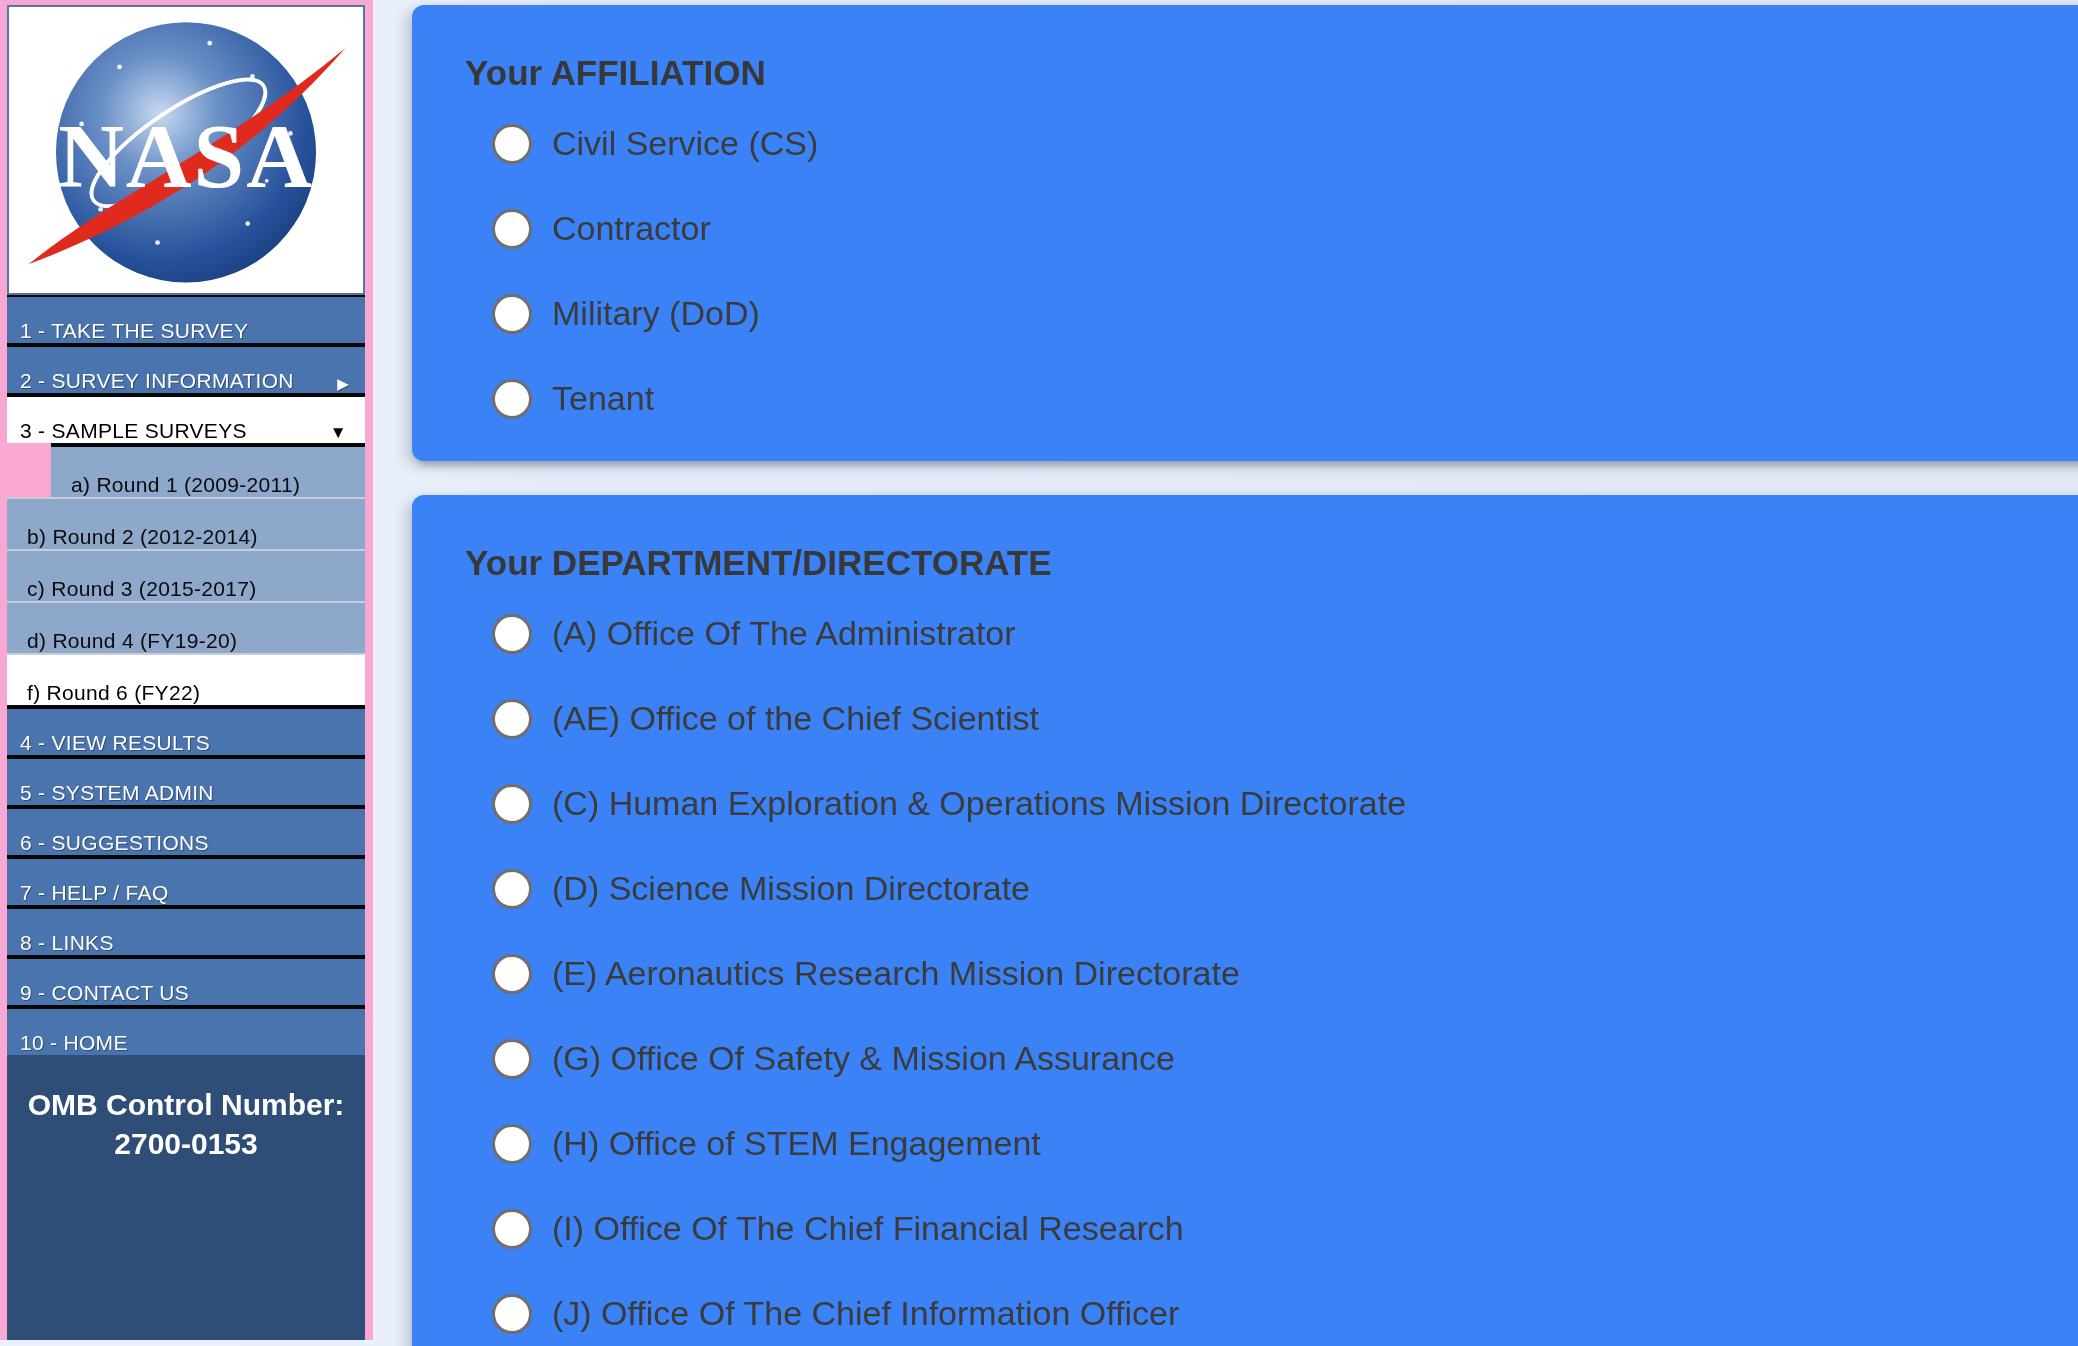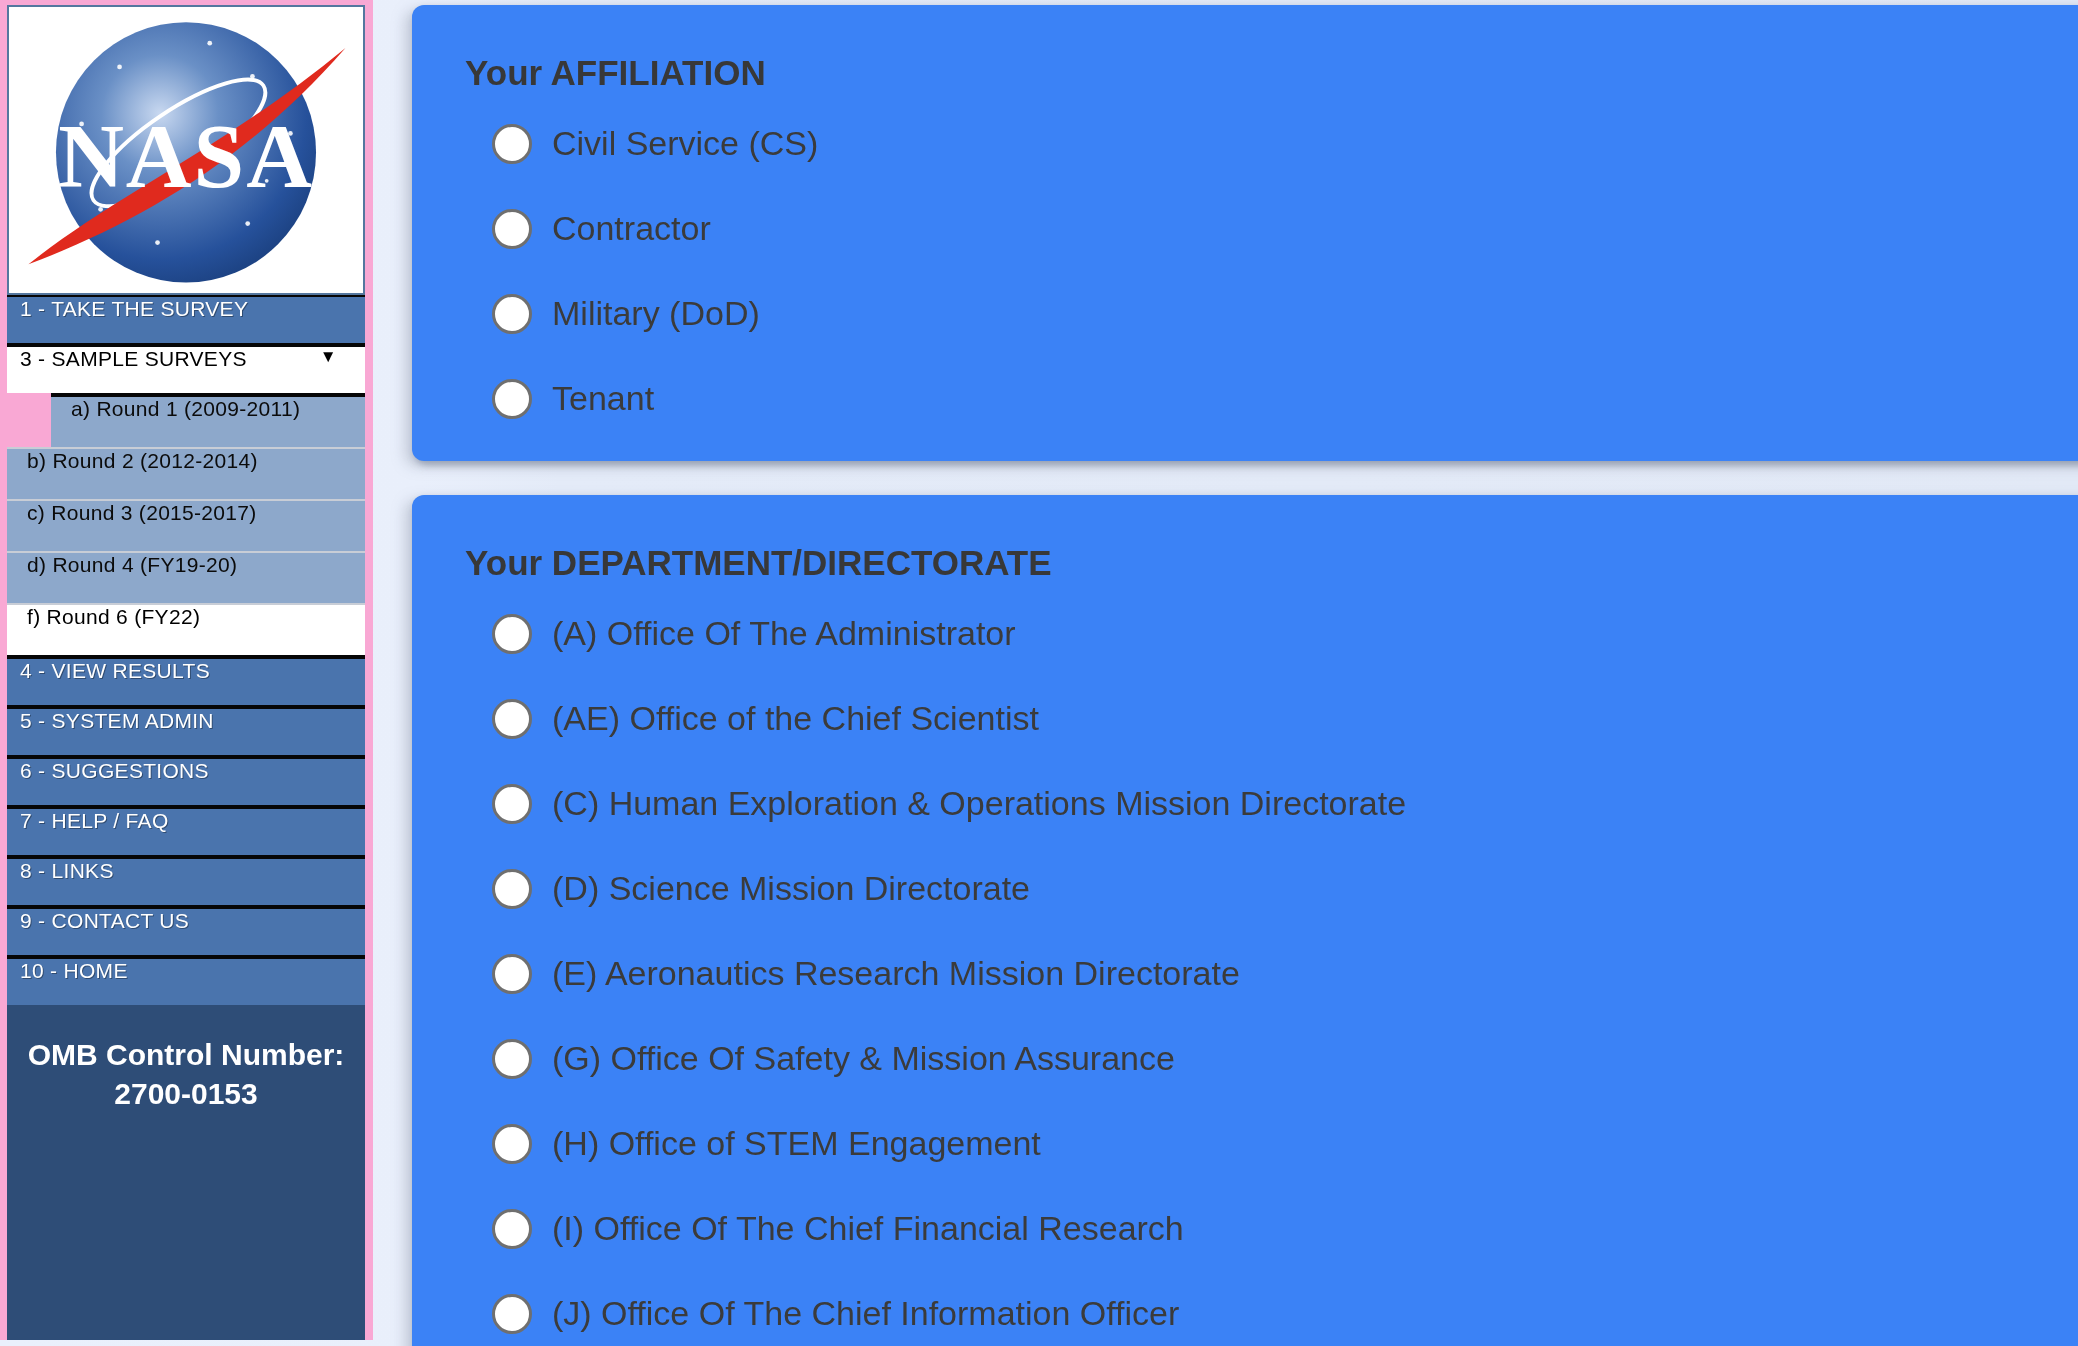--- a/index.html
+++ b/index.html
@@ -19,24 +19,24 @@
     display: flex; flex-direction: column;
   }
   .logo-box {
     height: 290px; background: #ffffff;
     border: 2px solid #54779f; box-sizing: border-box;
     display: flex; align-items: center; justify-content: center;
     overflow: hidden;
   }
   .menu { display: flex; flex-direction: column; }
   .menu-item {
-    display: flex; align-items: flex-start;
+    display: flex; align-items: flex-end;
     height: 46px; background: #4a74ad; color: #ffffff;
     font-size: 21px; letter-spacing: .3px;
-    padding-left: 13px; padding-right: 20px;
+    padding-left: 13px; padding-right: 10px;
     border-top: 4px solid #060606;
     cursor: pointer; box-sizing: content-box;
     text-shadow: 1px 1px 0 rgba(0,0,0,0.35);
     white-space: nowrap;
   }
   .menu-item.first { border-top: 2px solid #060606; }
   .menu-item.sub {
     height: 50px; background: #8da8cb; color: #0b0b0b;
     padding-left: 20px; border-top: 2px solid #c8cdd6;
     text-shadow: none;
@@ -109,20 +109,25 @@
       <ellipse cx="172" cy="140" rx="108" ry="34" fill="none" stroke="#ffffff" stroke-width="4" transform="rotate(-34 172 140)"></ellipse>
       <path d="M14 268 C 100 198, 225 142, 348 40 C 245 158, 130 224, 14 268 Z" fill="#e02a1e"></path>
       <text x="180" y="187" text-anchor="middle" fill="#ffffff" font-family="Liberation Serif, serif" font-weight="bold" font-size="96" letter-spacing="2">NASA</text>
     </svg>
   </div>
 
   <div class="menu" id="sidebar-menu">
       <div class="menu-item first">
         <span>1 - TAKE THE SURVEY</span>
       </div>
+      <div class="menu-item">
+        <span>2 - SURVEY INFORMATION</span>
+        <span class="spacer"></span>
+        <span class="arrow-right-icon">▶</span>
+      </div>
       <div class="menu-item active">
         <span>3 - SAMPLE SURVEYS</span>
         <span class="spacer"></span>
         <span class="arrow-down-icon">▼</span>
       </div>
       <div class="menu-item sub first-sub">
         <span>a) Round 1 (2009-2011)</span>
       </div>
       <div class="menu-item sub">
         <span>b) Round 2 (2012-2014)</span>

